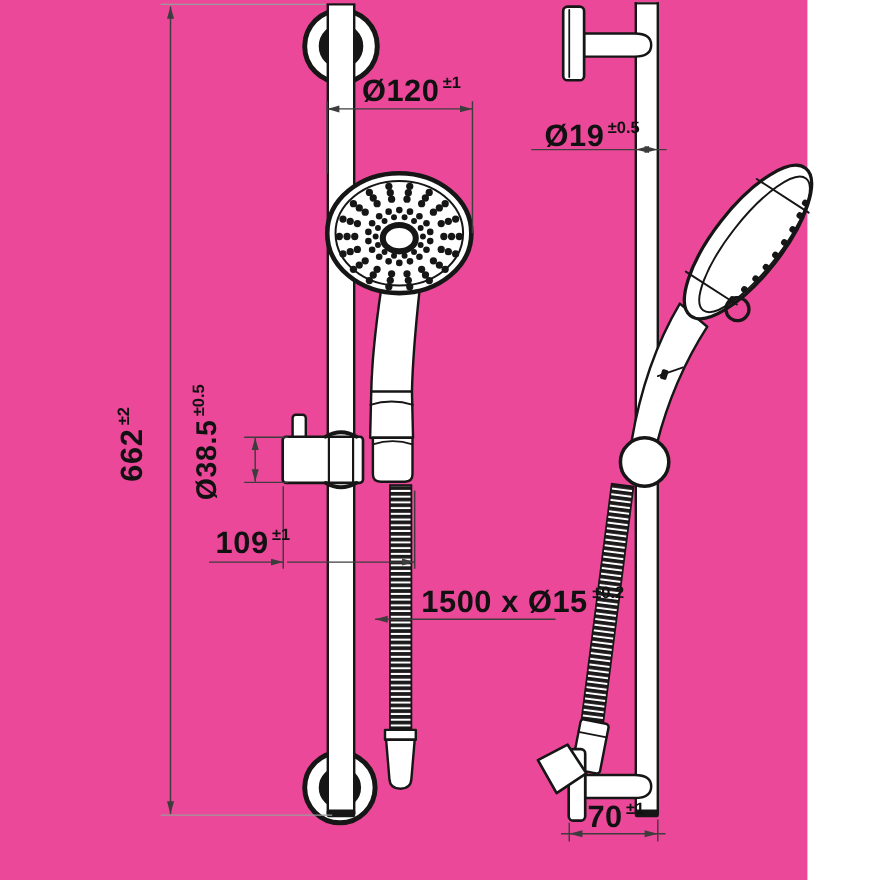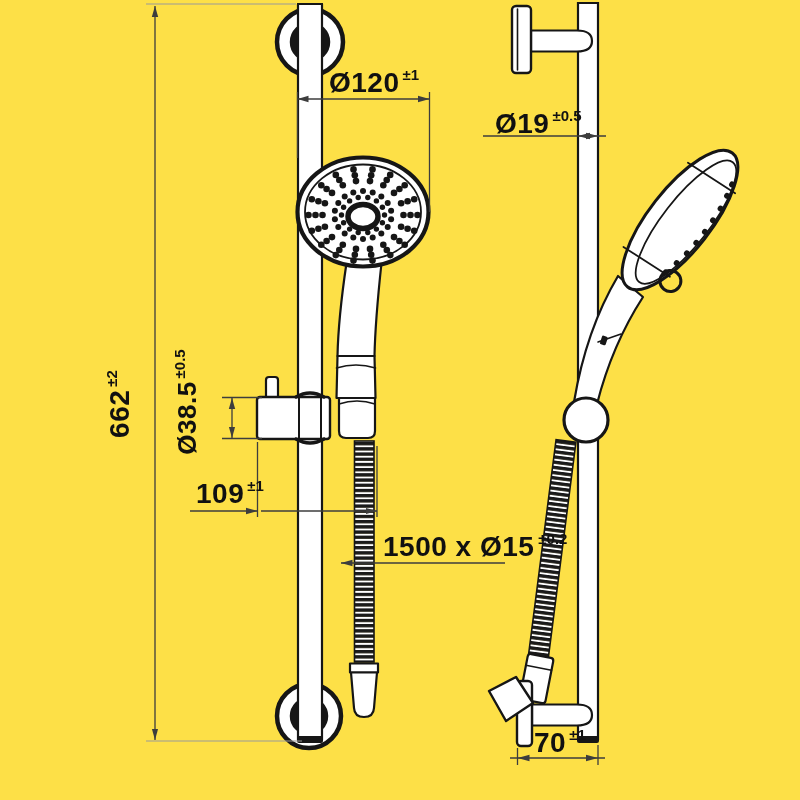--- a/index.html
+++ b/index.html
@@ -1,16 +1,16 @@
 <!DOCTYPE html>
 <html><head>
 <meta charset="utf-8">
 <style>
   html,body { margin:0; padding:0; background:#ffffff; }
-  #stage { width:800px; height:800px; position:relative; background:#fde047;text-align:right; }
+  #stage { width:734px; height:800px; position:relative; background:#ec4899;text-align:right; }
   svg { display:block; }
   .fw  { fill:#ffffff; stroke:#161616; }
   .s   { stroke:#161616; fill:none; }
   .dk  { fill:#161616; stroke:none; }
   .rnd { stroke-linejoin:round; stroke-linecap:round; }
   .dim-l  { stroke:#3d3d3d; stroke-width:1.3; fill:none; }
   .dim-a  { fill:#3d3d3d; stroke:none; }
   .ext-lt { stroke:#9a9a9a; stroke-width:1.1; fill:none; }
   text { font-family:"Liberation Sans","DejaVu Sans",sans-serif; font-weight:bold; fill:#111111; }
   .dt  { font-size:28px; letter-spacing:0.5px; }

